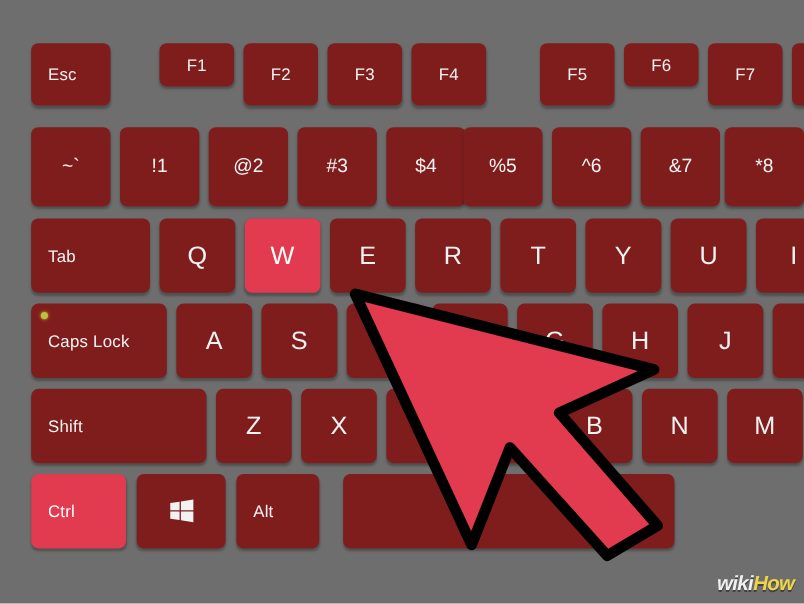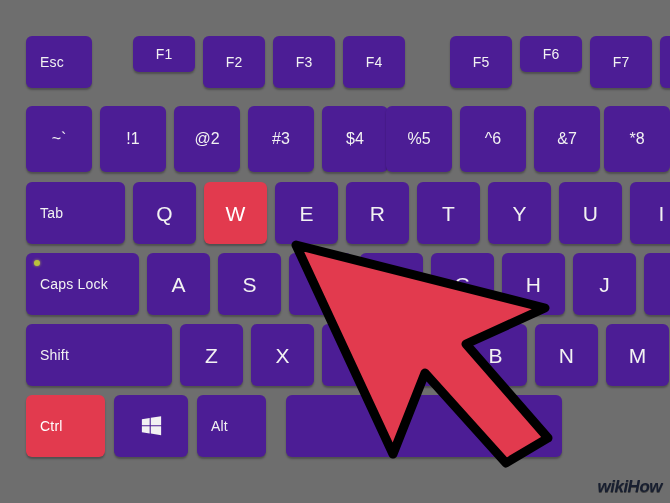--- a/index.html
+++ b/index.html
@@ -20,21 +20,21 @@
 
   
   #keyboard {
     position: absolute;
     inset: 0;
     background: #6e6e6e;
   }
 
   .key {
     position: absolute;
-    background: #4c1d95;
+    background: #7f1d1d;
     border-radius: 6px;
     box-shadow: 0 2px 2px rgba(0,0,0,0.28);
     color: #f2f2f2;
     display: flex;
     align-items: center;
     justify-content: center;
     box-sizing: border-box;
     overflow: hidden;
   }
   .key.red {
@@ -93,26 +93,26 @@
     right: 8px;
     bottom: 8px;
     font-size: 17px;
     font-weight: bold;
     font-style: italic;
     letter-spacing: -0.5px;
     line-height: 1;
     opacity: 0.9;
   }
   #watermark .wm-wiki {
-    color: #0f172a;
+    color: #ffffff;
     text-shadow: 0 1px 0 rgba(0,0,0,0.45);
     margin-left: 16px;
   }
   #watermark .wm-how {
-    color: #0f172a;
+    color: #fde047;
     text-shadow: 0 1px 0 rgba(0,0,0,0.45);
   }
 </style>
 </head>
 <body>
 
 <div id="stage">
 
   <div id="keyboard">
       <div class="key word" style="left: 26px; top: 36px; width: 66px; height: 52px;">

